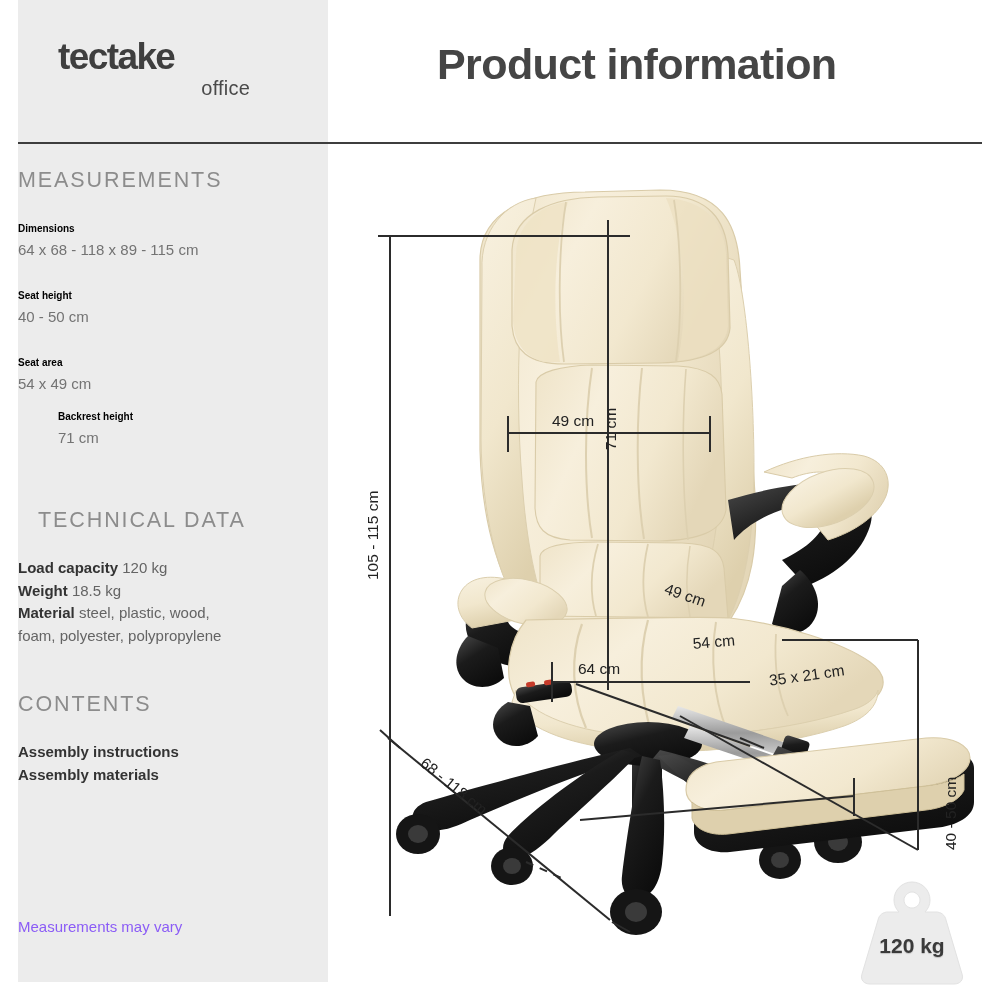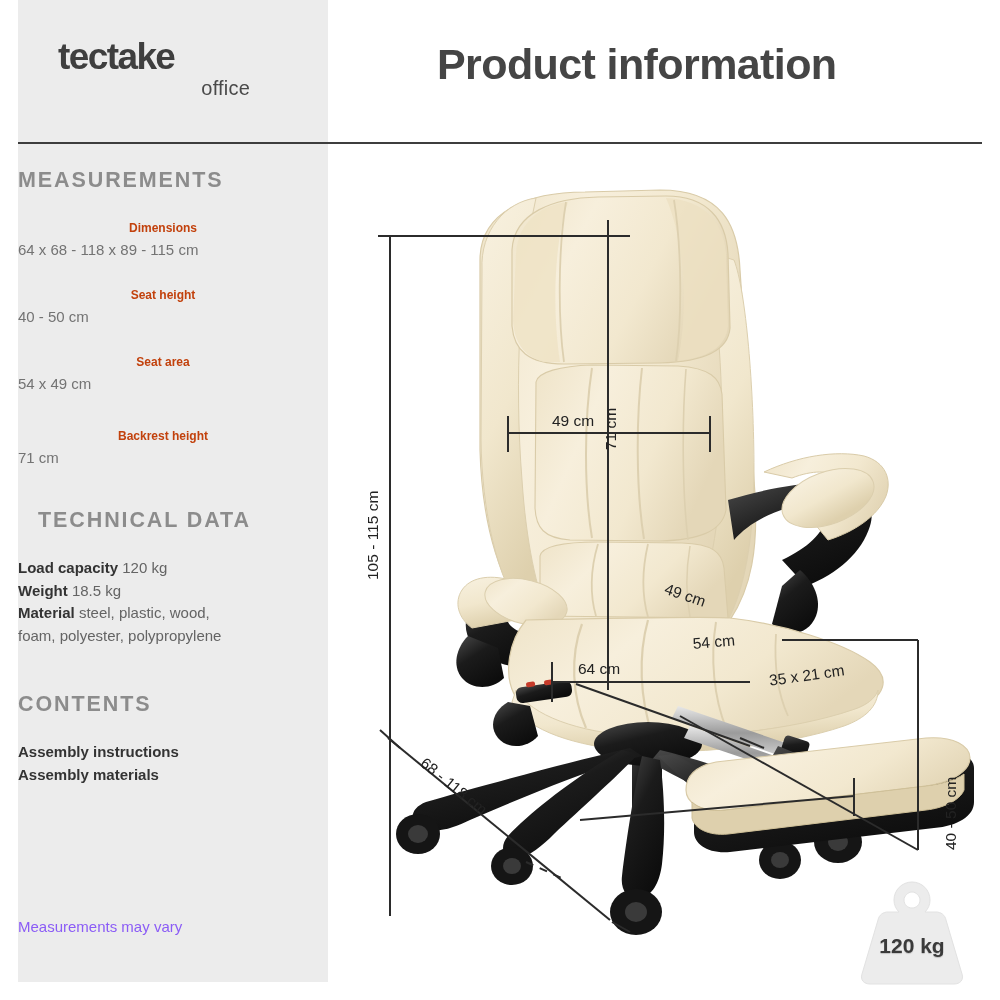--- a/index.html
+++ b/index.html
@@ -38,24 +38,24 @@
   #page-title{
     position:absolute; left:437px; top:40px;
     font-size:43px; font-weight:bold; color:#454545;
     letter-spacing:-.6px;
   }
 
   
   .sec-head{
     position:absolute; left:18px;
     font-size:21.5px; color:#8c8c8c; letter-spacing:1.9px;
-    font-weight:700; white-space:nowrap;
+    font-weight:400; white-space:nowrap;
   }
   .blk{ position:absolute; left:18px; width:290px; }
-  .lbl{ font-size:12px; font-weight:bold; color:#c2410c; line-height:21px;text-align:center; }
+  .lbl{ font-size:10px; font-weight:bold; color:#000000; line-height:21px; }
   .val{ font-size:15px; color:#737373; line-height:21px; }
   .inline-row{ font-size:15px; color:#646464; line-height:22.5px; }
   .inline-row b{ color:#333; font-weight:bold; }
   .bold-row{ font-size:15px; font-weight:bold; color:#333; line-height:22.5px; }
   #footnote{
     position:absolute; left:18px; top:918px;
     font-size:15px; color:#8b5cf6;
   }
 
   
@@ -100,21 +100,21 @@
     <div class="val">64 x 68 - 118 x 89 - 115 cm</div>
   </div>
   <div class="blk" style="top:285px;">
     <div class="lbl">Seat height</div>
     <div class="val">40 - 50 cm</div>
   </div>
   <div class="blk" style="top:352px;">
     <div class="lbl">Seat area</div>
     <div class="val">54 x 49 cm</div>
   </div>
-  <div class="blk" style="top:426px;">
+  <div class="blk" style="top:406px;padding-left:40px;">
     <div class="lbl">Backrest height</div>
     <div class="val">71 cm</div>
   </div>
 
   <div class="sec-head" style="top:508px;margin-left:20px;">TECHNICAL DATA</div>
 
   <div class="blk" style="top:557px;">
     <div class="inline-row">
       <b>Load capacity</b>
       <span>120 kg</span>

